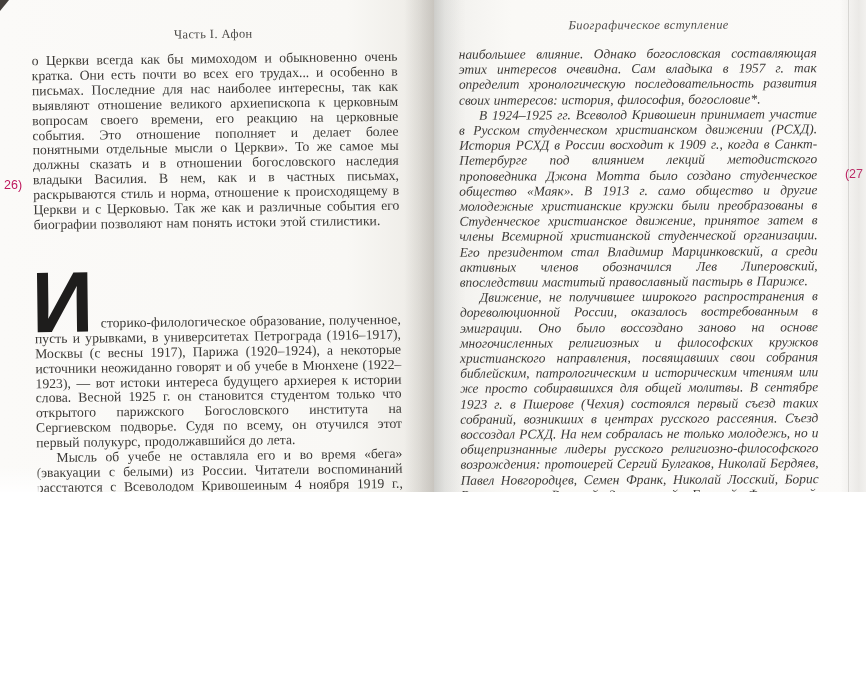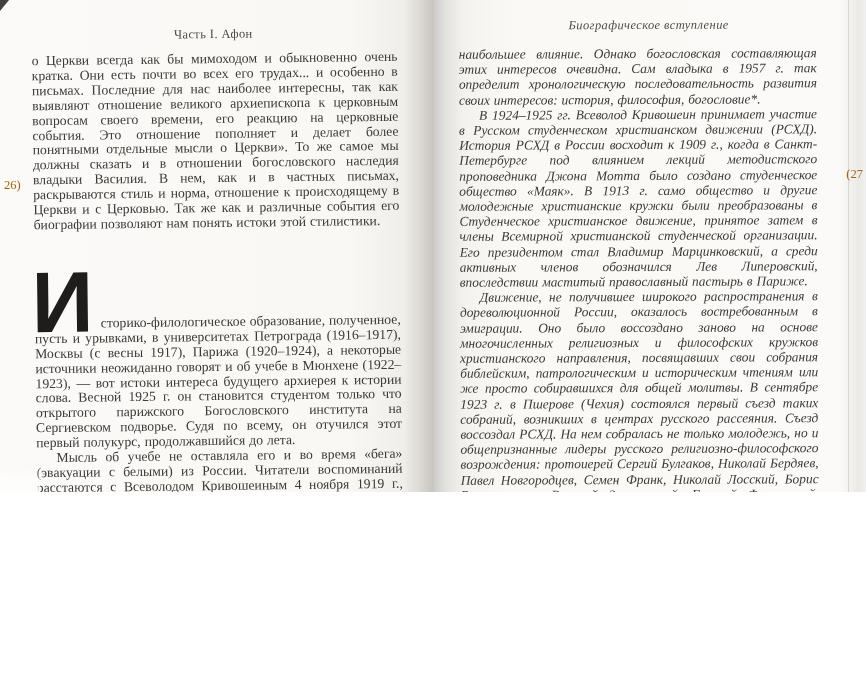--- a/index.html
+++ b/index.html
@@ -62,22 +62,22 @@
   
   .footnote{margin-top:14px;}
   .footnote-rule{
     height:0;border-top:1px solid #8f8d89;
     width:92%;margin-left:2px;
   }
   .page-right .footnote-rule{transform:rotate(-0.15deg);width:90%;}
 
   
   .margin-num{
-    position:absolute;font-size:12.5px;color:#a16207;
-    font-family:Liberation Serif, serif;
+    position:absolute;font-size:12.5px;color:#be185d;
+    font-family:Liberation Sans, sans-serif;
   }
   .margin-num-left{left:4px;top:178px;}
   .margin-num-right{right:3px;top:167px;}
 
   
   .gutter-shadow{
     position:absolute;left:404px;top:0;width:62px;height:680px;
     background:linear-gradient(90deg,
       rgba(110,105,98,0) 0%,
       rgba(110,105,98,0.16) 30%,

